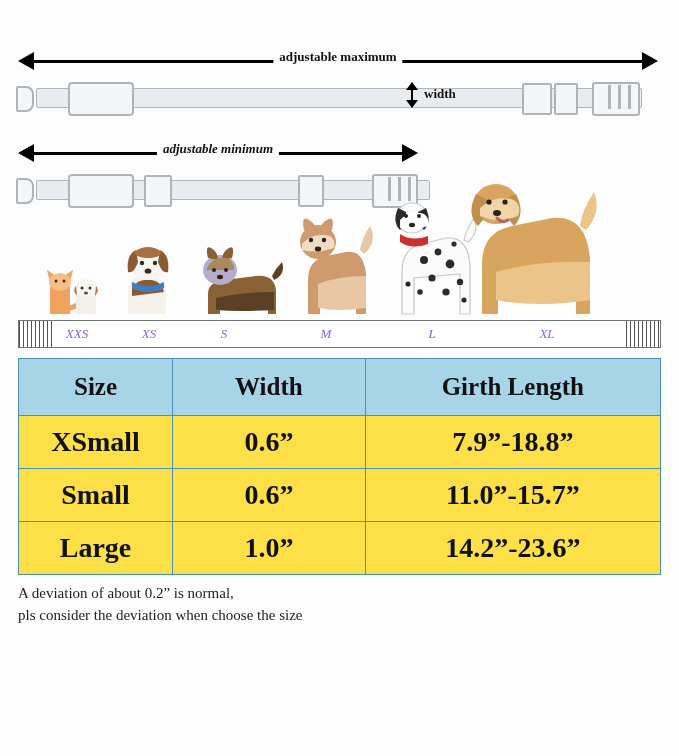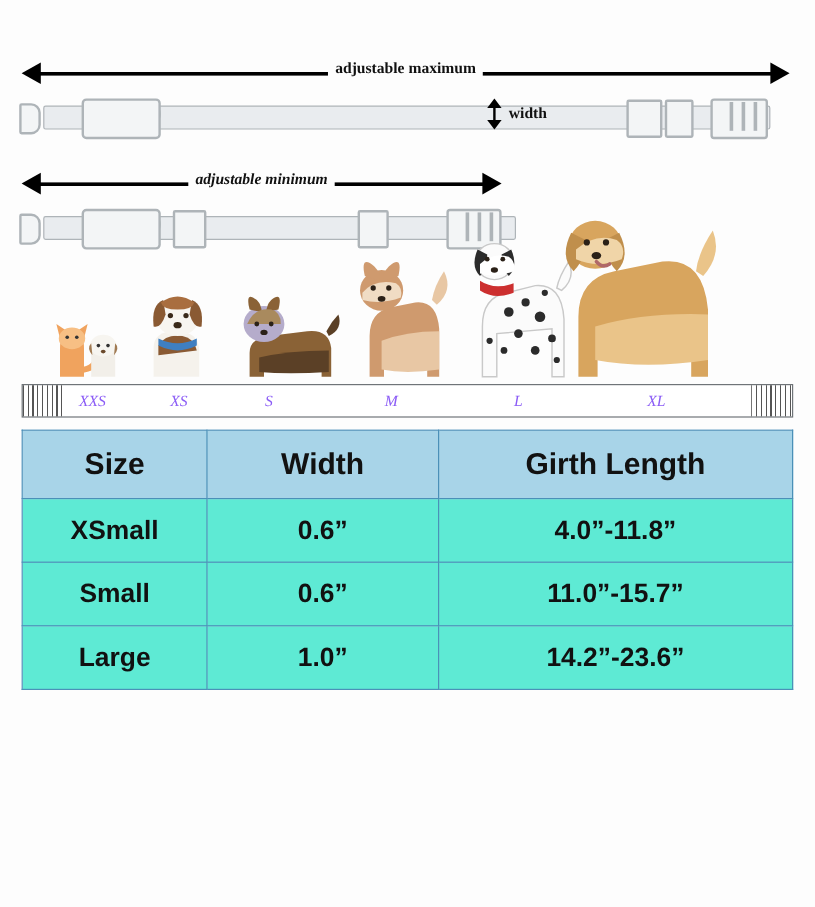--- a/index.html
+++ b/index.html
@@ -202,35 +202,35 @@
   table.size-table {
     width: 643px;
     margin: 10px auto 0 auto;
     border-collapse: collapse;
     table-layout: fixed;
   }
   table.size-table th,
   table.size-table td {
     border: 1px solid #4b90b8;
     text-align: center;
-    font-family: Liberation Sans, sans-serif;
+    font-family: Liberation Serif, serif;
     margin-left: 12px;
   }
   table.size-table th {
     background: #a8d4e8;
     font-size: 25px;
     font-weight: bold;
     height: 54px;
     color: #111;
   }
   table.size-table td {
     height: 50px;
-    font-size: 22px;
+    font-size: 28px;
     font-weight: bold;
-    background: #5eead4;
+    background: #fde047;
     color: #111;
   }
   col.c1 { width: 24%; }
   col.c2 { width: 30%; }
   col.c3 { width: 46%; }
 
   
   .footnote {
     width: 643px;
     margin: 8px auto 0 auto;
@@ -421,29 +421,33 @@
       <tr>
         <th>Size</th>
         <th>Width</th>
         <th>Girth Length</th>
       </tr>
     </thead>
     <tbody>
       <tr>
         <td>XSmall</td>
         <td>0.6”</td>
-        <td>4.0”-11.8”</td>
+        <td>7.9”-18.8”</td>
       </tr>
       <tr>
         <td>Small</td>
         <td>0.6”</td>
         <td>11.0”-15.7”</td>
       </tr>
       <tr>
         <td>Large</td>
         <td>1.0”</td>
         <td>14.2”-23.6”</td>
       </tr>
     </tbody>
   </table>
 
+  <div class="footnote">
+    <div>A deviation of about 0.2” is normal,</div>
+    <div>pls consider the deviation when choose the size</div>
+  </div>
 
 </div>
 
 </body></html>

